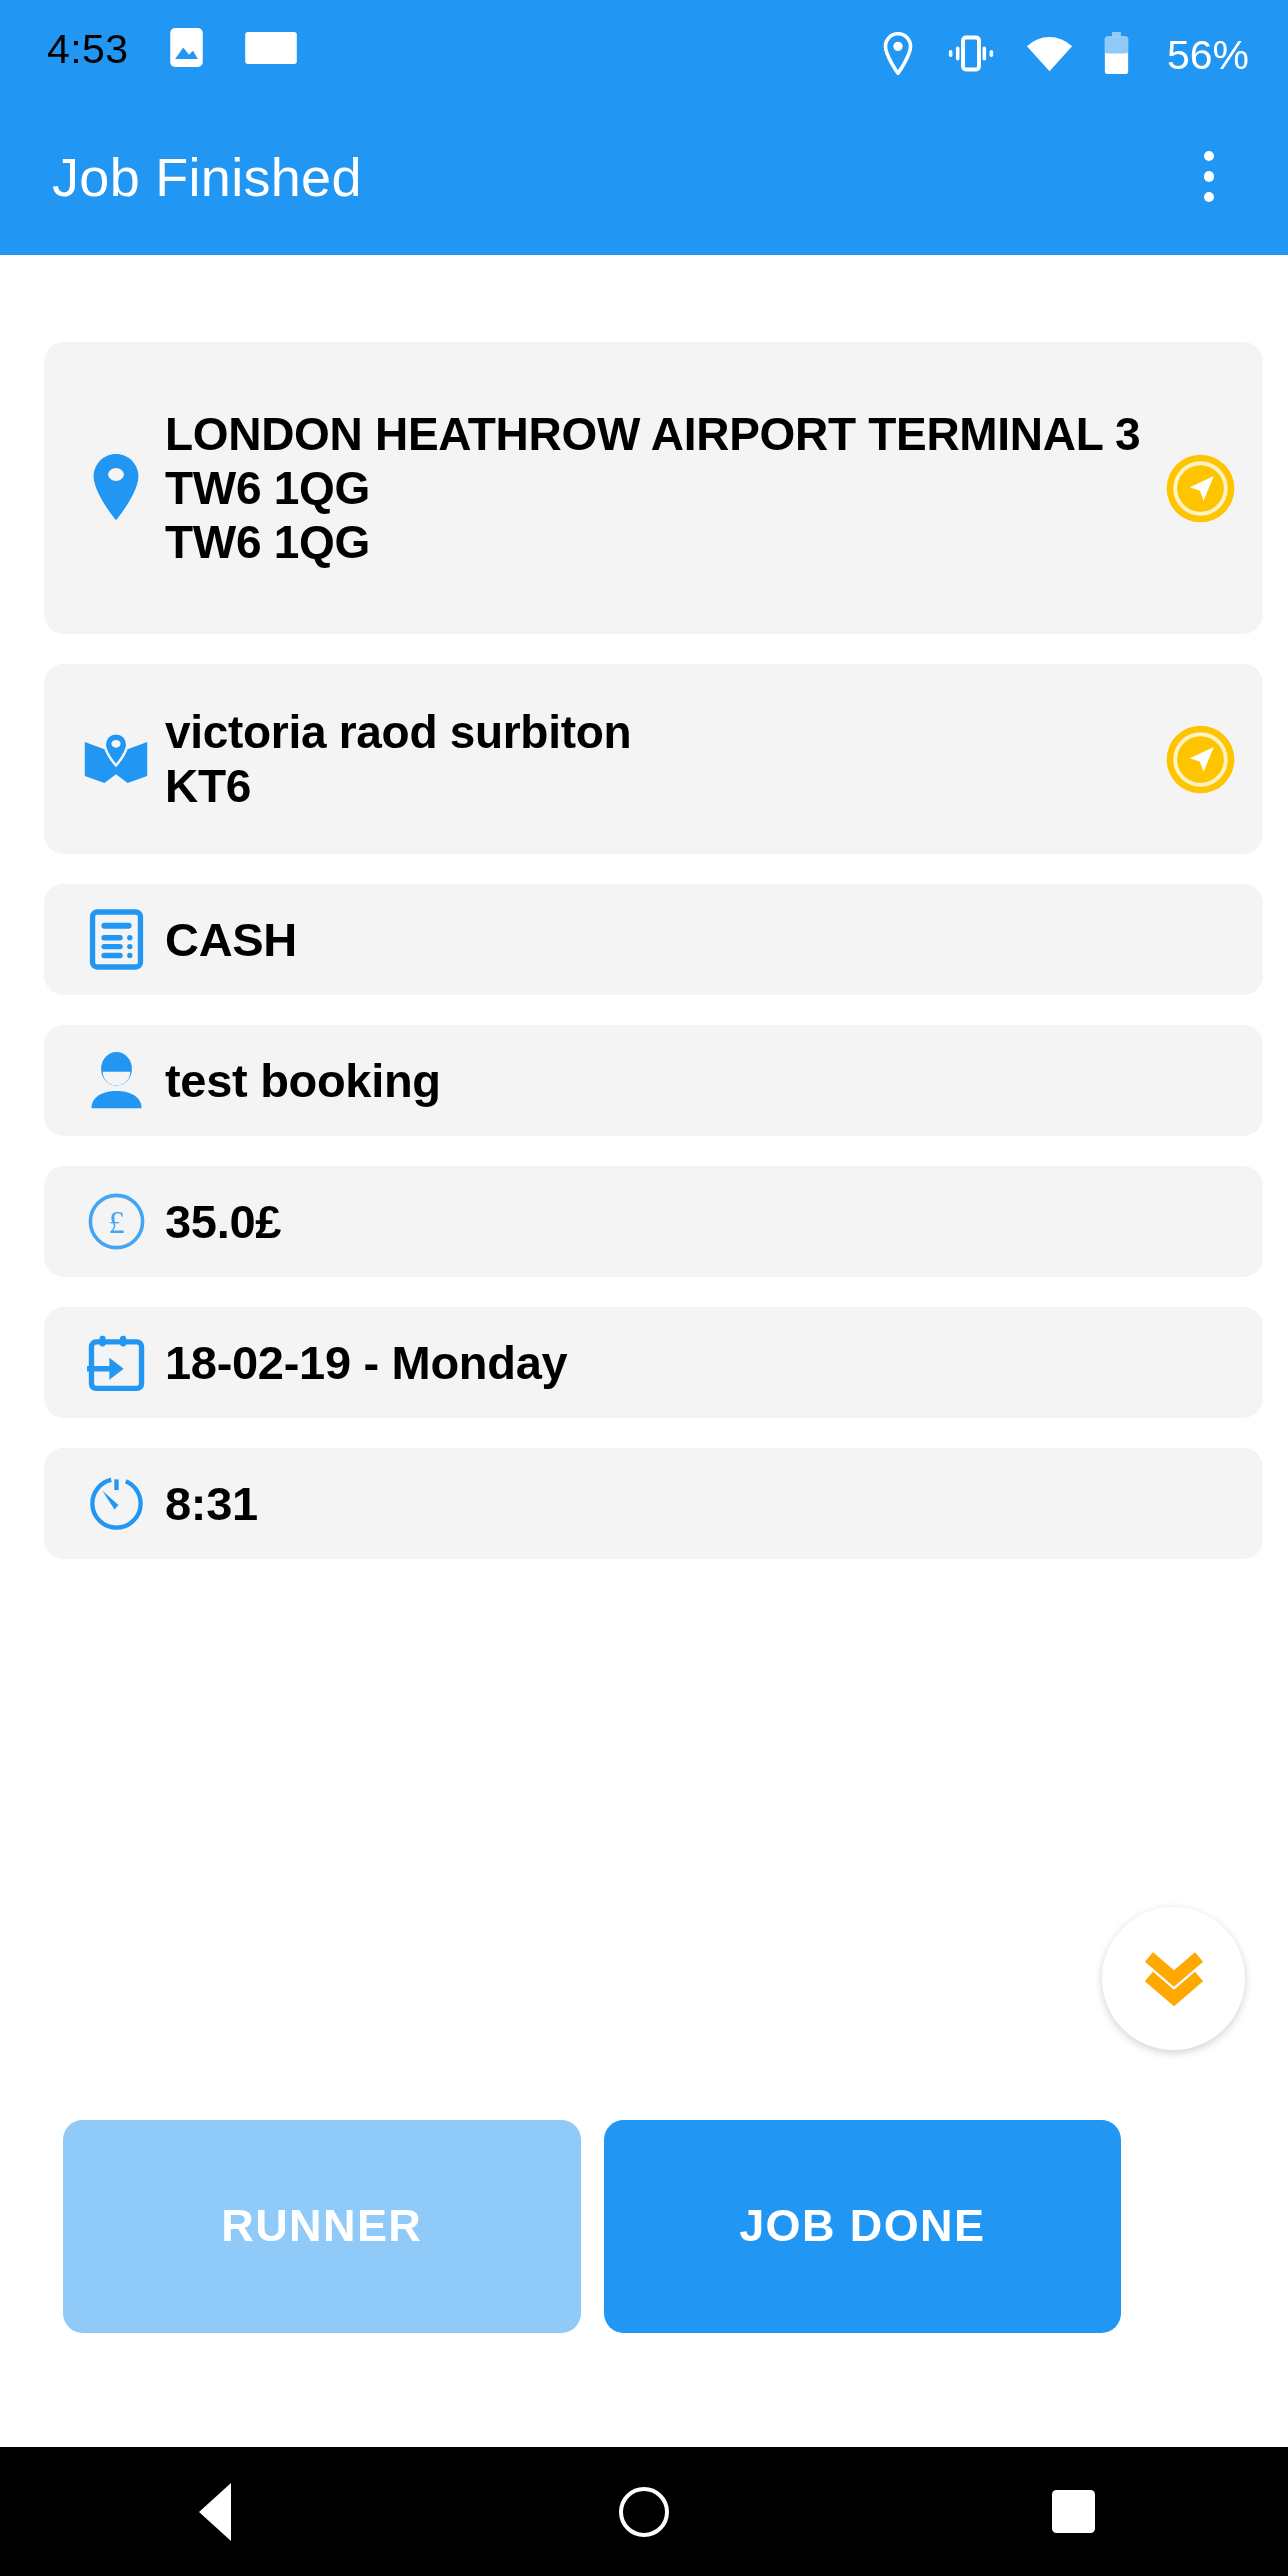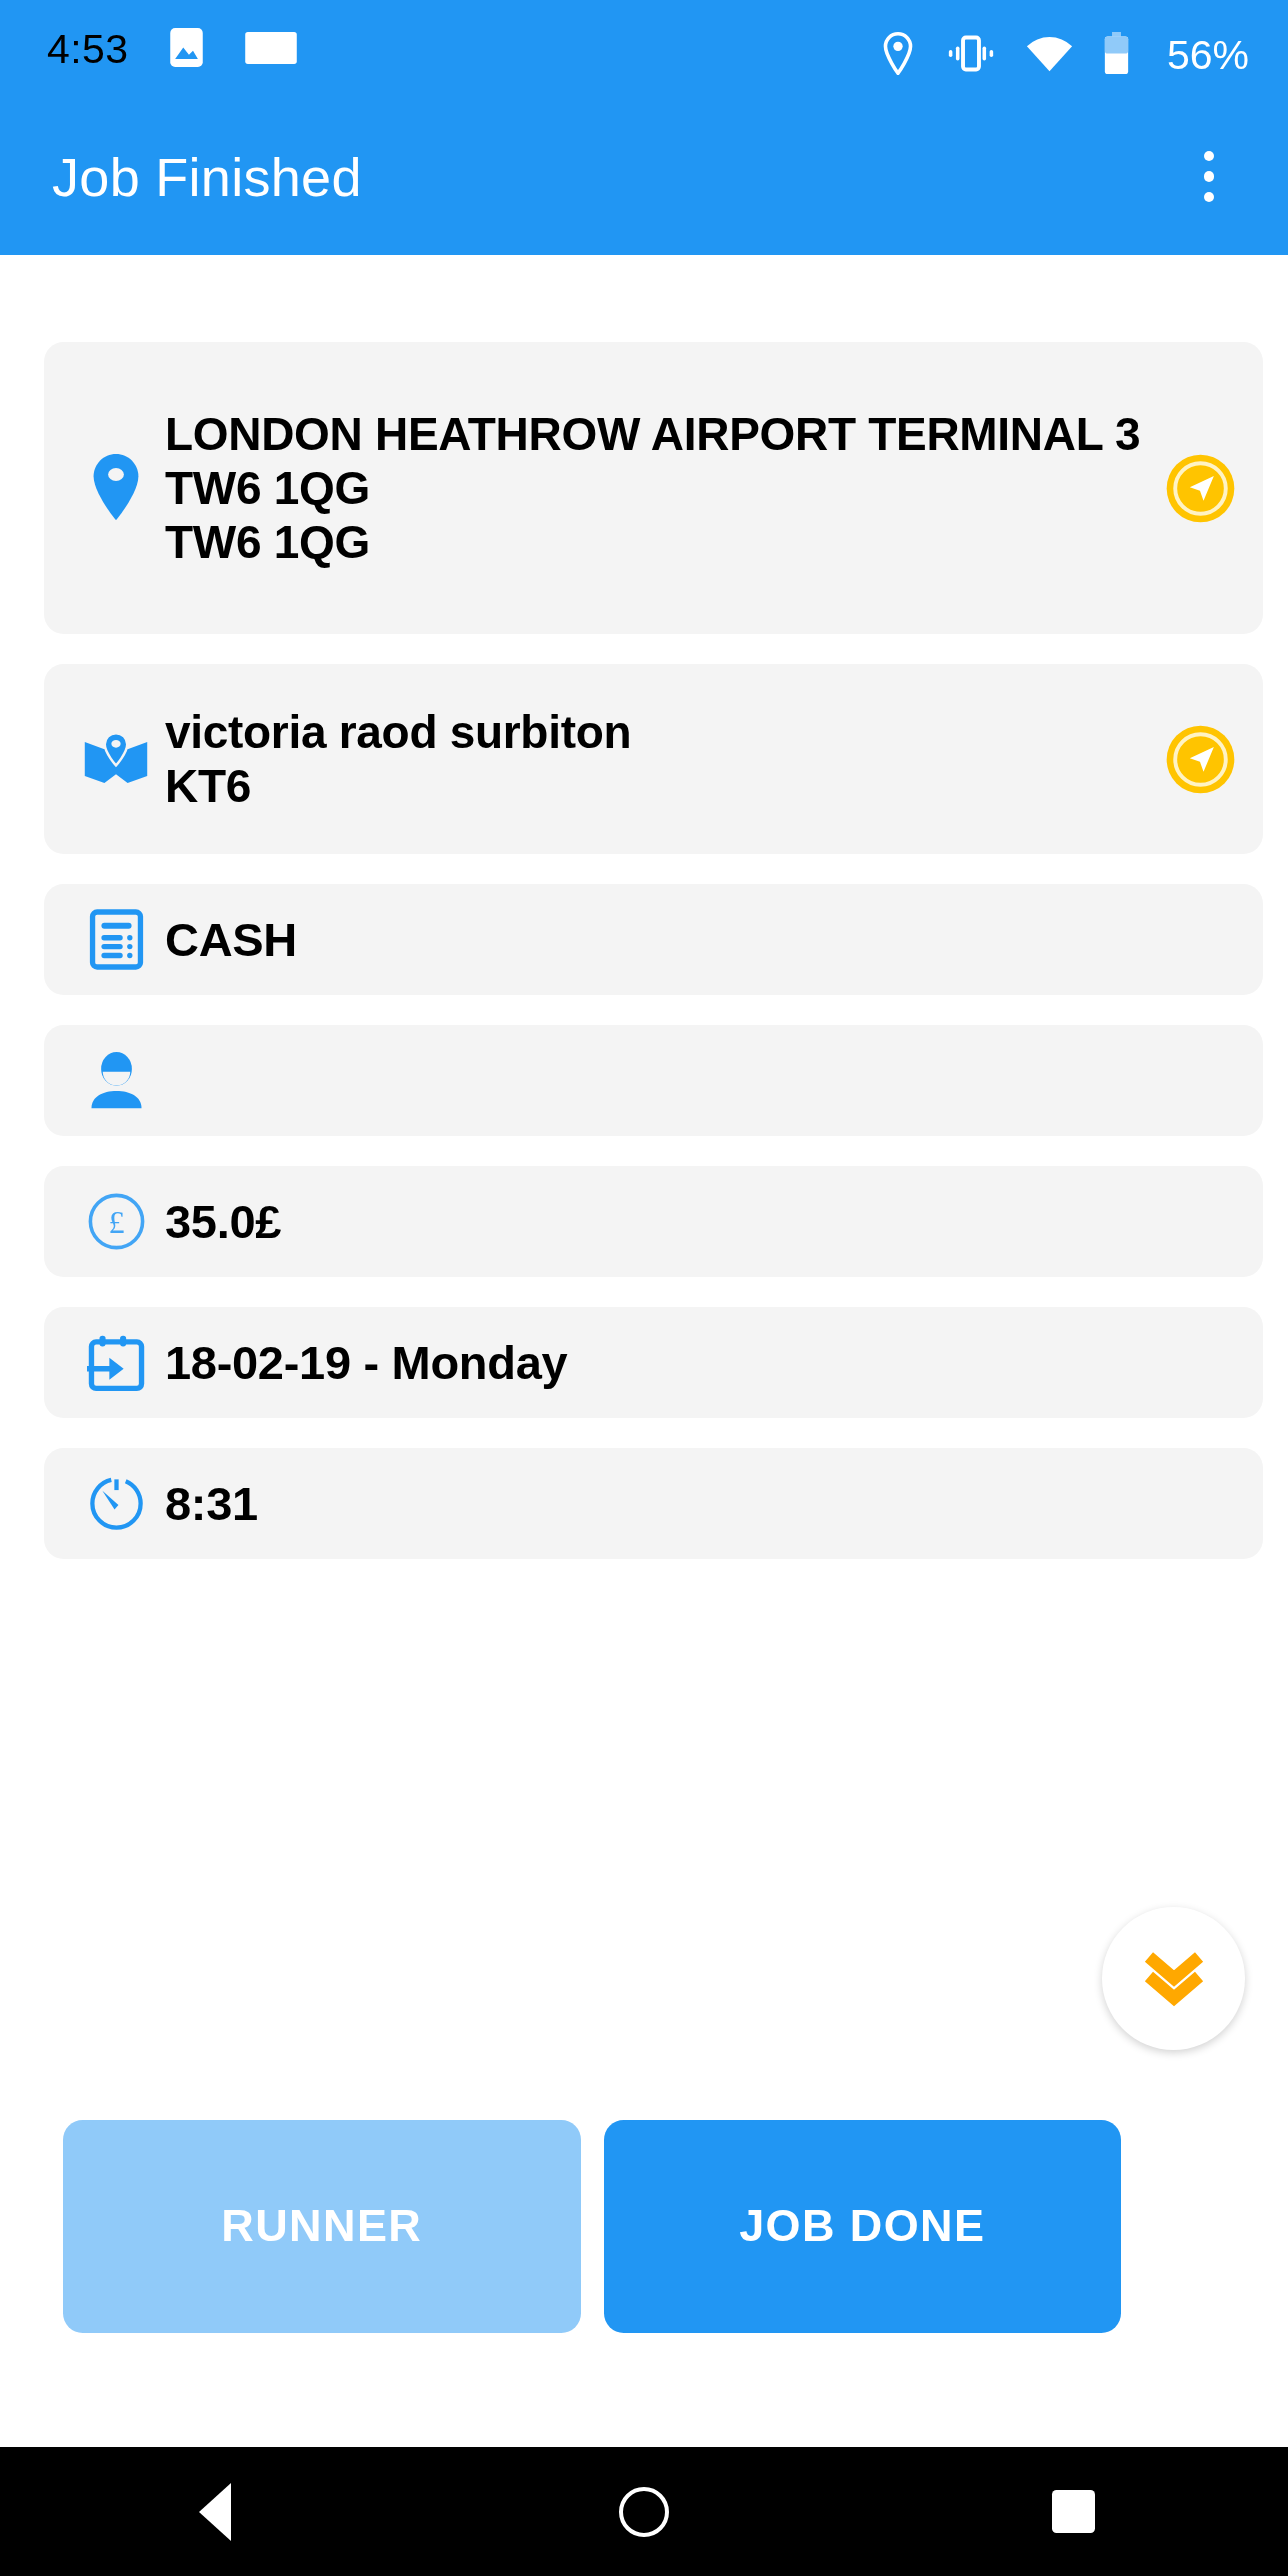--- a/index.html
+++ b/index.html
@@ -217,20 +217,21 @@
     </div>
 
     <div class="card">
       <div class="card-icon">
         <svg width="59" height="63" viewBox="0 0 33 35">
             <ellipse cx="16.5" cy="11" rx="8.6" ry="9.4" fill="#2196F3"></ellipse>
             <path d="M8.8 12.6 h15.4 a7.7 7.7 0 0 1 -15.4 0z" fill="#F4F4F4"></path>
             <path d="M2.5 33c0-6.4 6.3-9.6 14-9.6s14 3.2 14 9.6z" fill="#2196F3"></path>
           </svg>
       </div>
+      <div class="card-text">test booking</div>
     </div>
 
     <div class="card">
       <div class="card-icon">
         <svg width="59" height="59" viewBox="0 0 33 33">
             <circle cx="16.5" cy="16.5" r="14.6" fill="none" stroke="#42A5F5" stroke-width="2"></circle>
             <text x="16.5" y="23" text-anchor="middle" font-family="Liberation Serif, serif" font-size="18" fill="#42A5F5">£</text>
           </svg>
       </div>
       <div class="card-text">35.0£</div>

